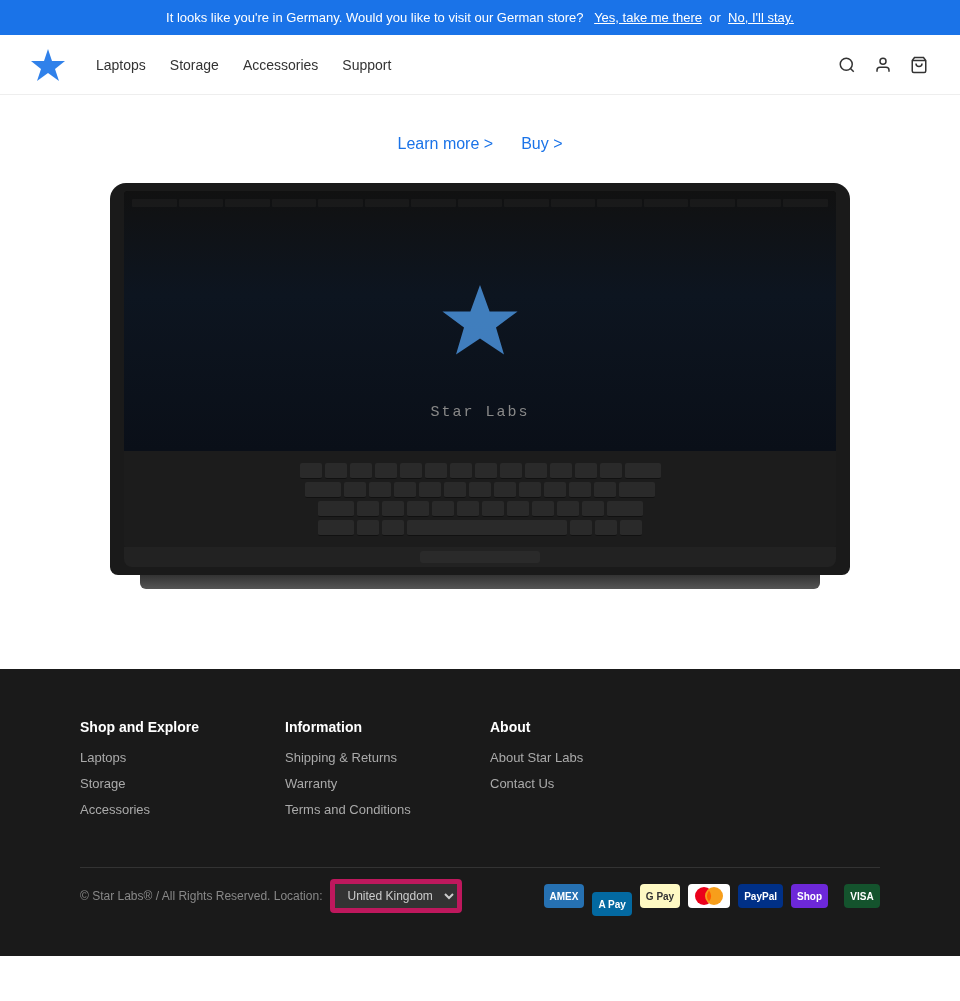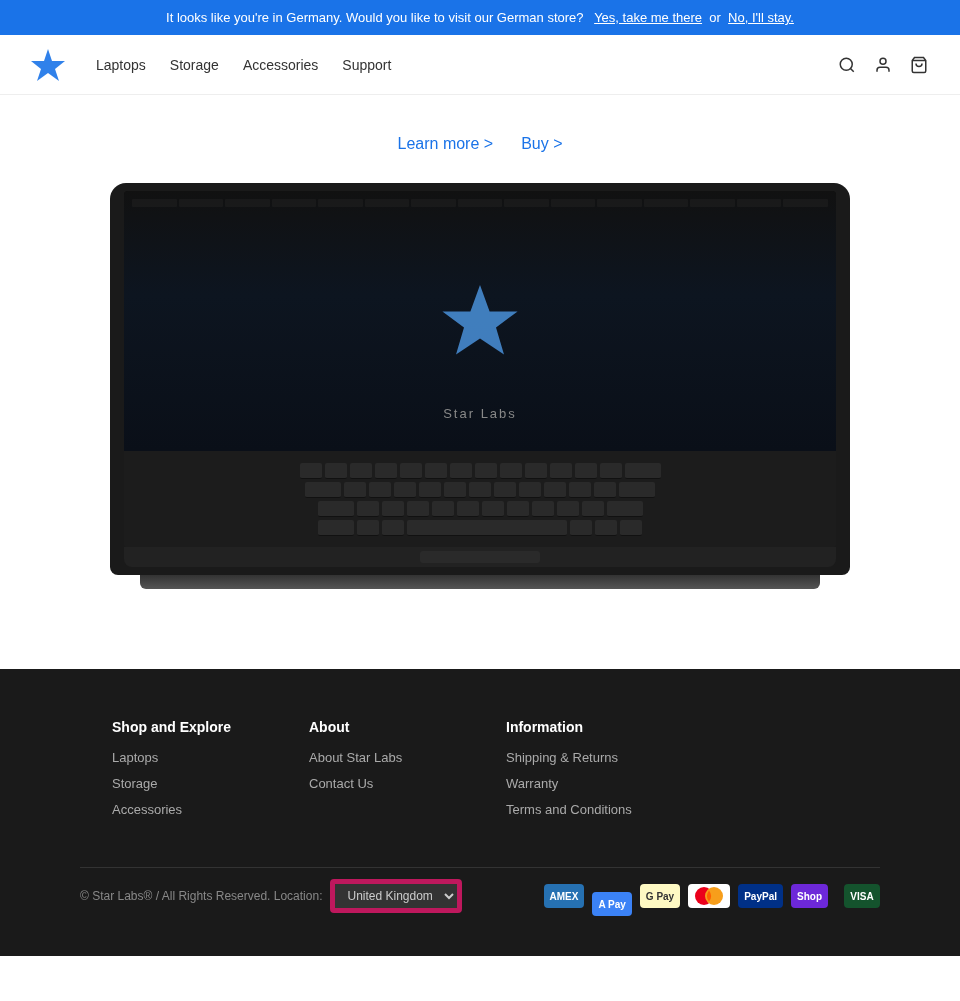--- a/index.html
+++ b/index.html
@@ -161,21 +161,20 @@
       background: #1a1a1a;
       color: #ccc;
       padding: 50px 80px 40px;
       margin-top: 80px;
     }
     .footer-grid {
       display: grid;
       grid-template-columns: repeat(4, 1fr);
       gap: 20px;
       margin-bottom: 40px;
-      margin-left: 32px;
     }
     .footer-col h4 {
       color: #fff;
       font-size: 14px;
       font-weight: 600;
       margin-bottom: 14px;
     }
     .footer-col ul {
       list-style: none;
     }
@@ -230,21 +229,21 @@
       font-weight: bold;
       color: #333;
       white-space: nowrap;
       height: 24px;
       display: flex;
       align-items: center;
       min-width: 36px;
       justify-content: center;
     }
     .payment-icon.amex { background: #2671b2; color: #fff; text-align: right; }
-    .payment-icon.apple-pay { background: #3b82f6; color: #fff; margin-top: 16px; }
+    .payment-icon.apple-pay { background: #0369a1; color: #fff; margin-top: 16px; }
     .payment-icon.google-pay { background: #fef9c3; color: #333; text-align: right; }
     .payment-icon.mastercard { background: #fff; }
     .payment-icon.paypal { background: #003087; color: #fff; }
     .payment-icon.shop-pay { background: #6d28d9; color: #fff; }
     .payment-icon.visa { background: #14532d; color: #fff; margin-left: 8px; }
 
     
     .screen-top-keys {
       position: absolute;
       top: 8px;
@@ -337,21 +336,21 @@
               <div class="sk"></div>
               <div class="sk"></div>
               <div class="sk"></div>
               <div class="sk"></div>
           </div>
 
           <svg class="star-shape" viewBox="0 0 100 100" xmlns="http://www.w3.org/2000/svg">
             <polygon points="50,5 62,38 97,38 70,58 80,92 50,72 20,92 30,58 3,38 38,38" fill="#4a90d9" opacity="0.85"></polygon>
           </svg>
 
-          <div style="position:absolute;bottom:30px;left:50%;transform:translateX(-50%);color:#888;font-size:13px;letter-spacing:2px;">Star Labs</div>
+          <div style="position:absolute;bottom:30px;left:50%;transform:translateX(-50%);color:#888;font-size:15px;letter-spacing:2px;font-family:Liberation Mono, monospace;">Star Labs</div>
         </div>
       </div>
 
       <div class="keyboard-area">
         <div class="key-row">
           <div class="key"></div>
             <div class="key"></div>
             <div class="key"></div>
             <div class="key"></div>
             <div class="key"></div>
@@ -420,33 +419,33 @@
       <h4>Shop and Explore</h4>
       <ul>
         <li><a>Laptops</a></li>
         <li><a>Storage</a></li>
         <li><a>Accessories</a></li>
       </ul>
     </div>
 
 
     <div class="footer-col">
-      <h4>About</h4>
-      <ul>
-        <li><a>About Star Labs</a></li>
-        <li><a>Contact Us</a></li>
-      </ul>
-    </div>
-
-    <div class="footer-col">
       <h4>Information</h4>
       <ul>
         <li><a>Shipping &amp; Returns</a></li>
         <li><a>Warranty</a></li>
         <li><a>Terms and Conditions</a></li>
+      </ul>
+    </div>
+
+    <div class="footer-col">
+      <h4>About</h4>
+      <ul>
+        <li><a>About Star Labs</a></li>
+        <li><a>Contact Us</a></li>
       </ul>
     </div>
   </div>
 
   <div class="footer-bottom">
     <div class="footer-location">
       <span class="footer-copy">© Star Labs® / All Rights Reserved. Location:</span>
       <select>
         <option>United Kingdom</option>
         <option>United States</option>

